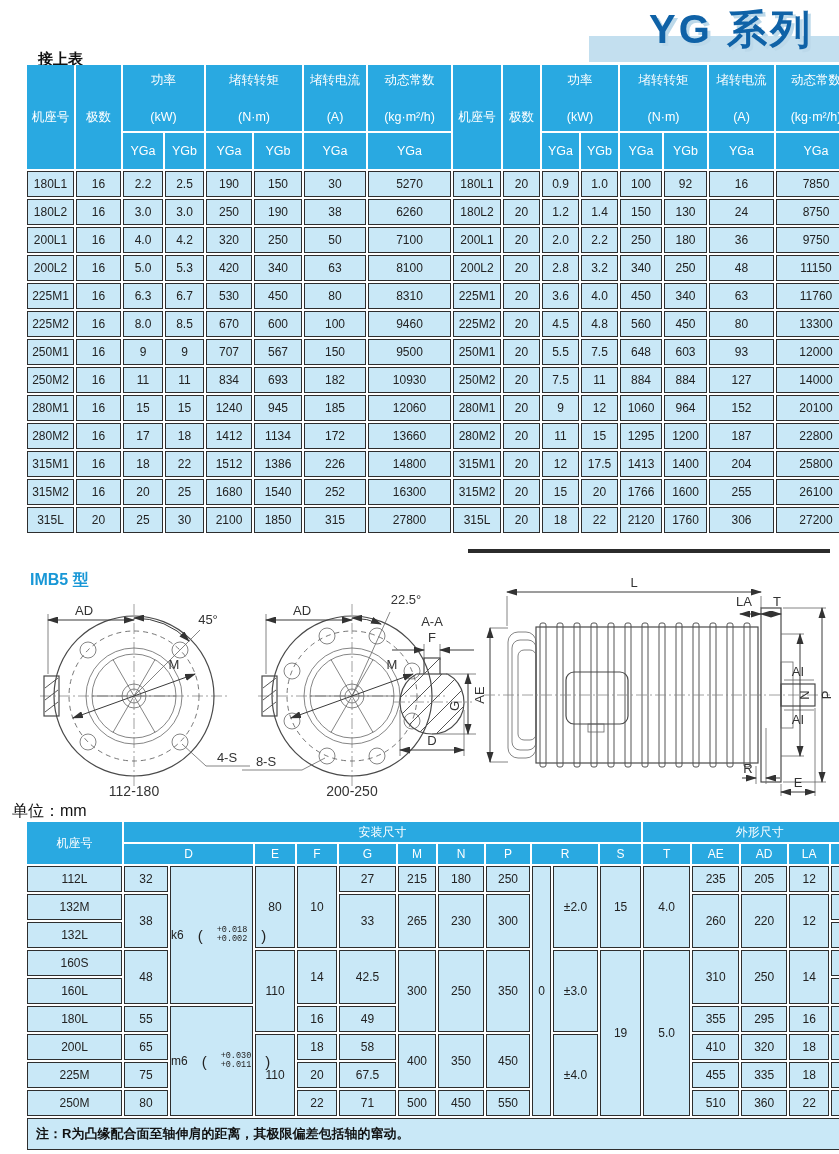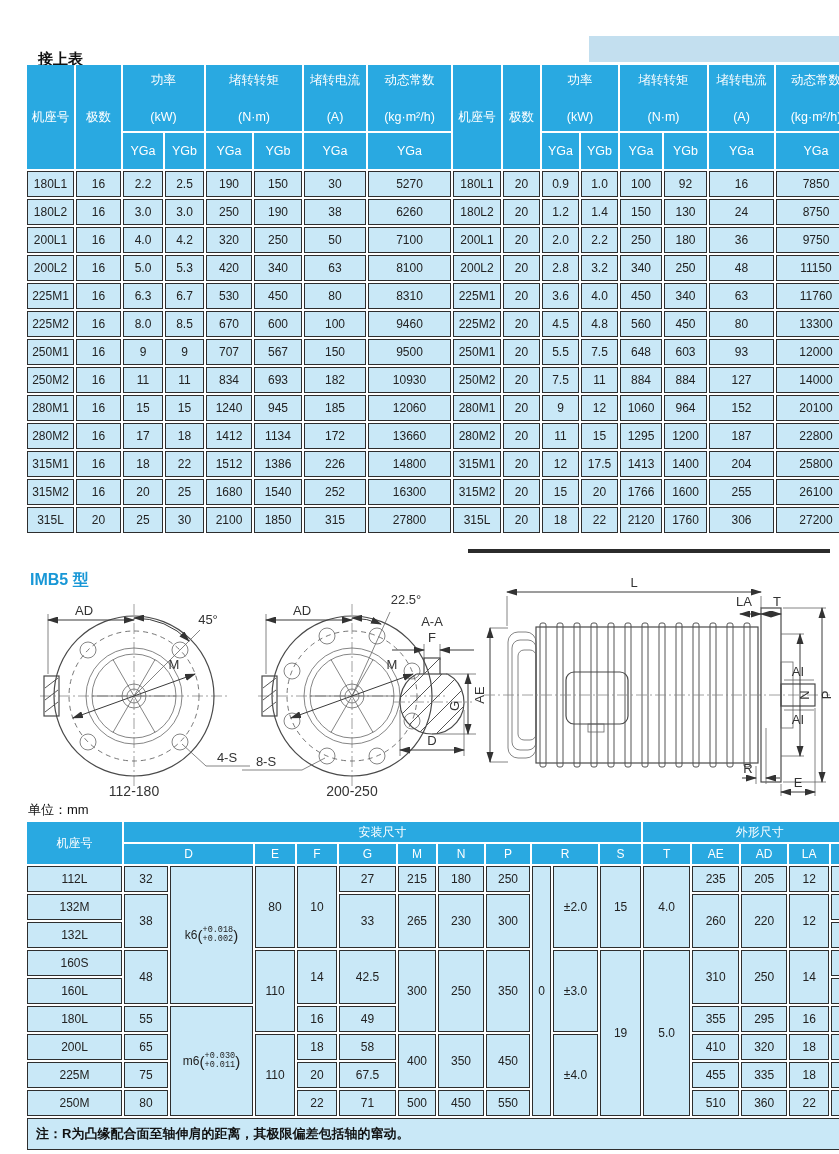--- a/index.html
+++ b/index.html
@@ -17,28 +17,28 @@
      text-align:center;vertical-align:middle;padding:0;}
   .spec{position:absolute;left:25px;top:63px;width:800px;}
   .spec td{height:24px;}
   .spec thead tr:first-child th{height:66px;}
   .spec thead tr:last-child th{height:36px;}
   .hl{margin-bottom:21px;}
   .dim{position:absolute;left:25px;top:820px;width:806px;}
   .dim th{height:20px;font-size:12px;}
   .dim td{height:24px;}
   .dim .note{height:30px;text-align:left;padding-left:8px;font-weight:bold;font-size:13px;color:#111;}
-  .tol{display:inline-flex;align-items:center;justify-content:center;gap:0;font-size:12px;}
+  .tol{display:inline-flex;align-items:center;justify-content:center;gap:14px;font-size:12px;}
   .tp{font-size:15px;font-weight:300;}
   .ts{display:inline-flex;flex-direction:column;font-size:8.5px;line-height:9px;text-align:left;font-family:Liberation Mono, monospace;}
   
   .section-title{position:absolute;left:30px;top:530px;font-size:21px;font-weight:bold;color:#1897d6;}
   .rule{position:absolute;left:468px;top:549px;width:362px;height:4px;background:#2b2b2b;}
   .sub-title{position:absolute;left:30px;top:570px;font-size:16px;font-weight:bold;color:#1897d6;}
-  .unit{position:absolute;left:28px;top:801px;font-size:13px;color:#111;}
+  .unit{position:absolute;left:12px;top:801px;font-size:16px;color:#111;}
   
   svg{position:absolute;overflow:visible;}
   .ln{stroke:#4a4a4a;stroke-width:1.2;fill:none;}
   .thin{stroke:#666;stroke-width:0.8;fill:none;}
   .cl{stroke:#888;stroke-width:0.8;fill:none;stroke-dasharray:11 3 2 3;}
   .dash{stroke:#666;stroke-width:0.9;fill:none;stroke-dasharray:5 4;}
   .dimln{stroke:#3a3a3a;stroke-width:1;fill:none;}
   .hatch line{stroke:#555;stroke-width:1;}
   text.dlabel{font-family:"Liberation Sans","DejaVu Sans",sans-serif;font-size:13px;fill:#333;}
   text.cap{font-family:"Liberation Sans","DejaVu Sans",sans-serif;font-size:14px;fill:#333;}
@@ -54,20 +54,21 @@
       <marker id="ar-e" markerWidth="11" markerHeight="8" refX="10" refY="3.5" orient="auto" markerUnits="userSpaceOnUse">
         <path d="M0,0 L11,3.5 L0,7 Z" fill="#333"></path>
       </marker>
       <marker id="ar-s" markerWidth="11" markerHeight="8" refX="1" refY="3.5" orient="auto" markerUnits="userSpaceOnUse">
         <path d="M11,0 L0,3.5 L11,7 Z" fill="#333"></path>
       </marker>
     </defs>
   </svg>
 
   <div class="band"></div>
+  <div class="series-title">YG 系列</div>
   <div class="continued">接上表</div>
 
   <table class="spec">
     <colgroup>
       <col style="width:47px">
         <col style="width:45px">
         <col style="width:40px">
         <col style="width:39px">
       <col style="width:46px">
         <col style="width:48px">

